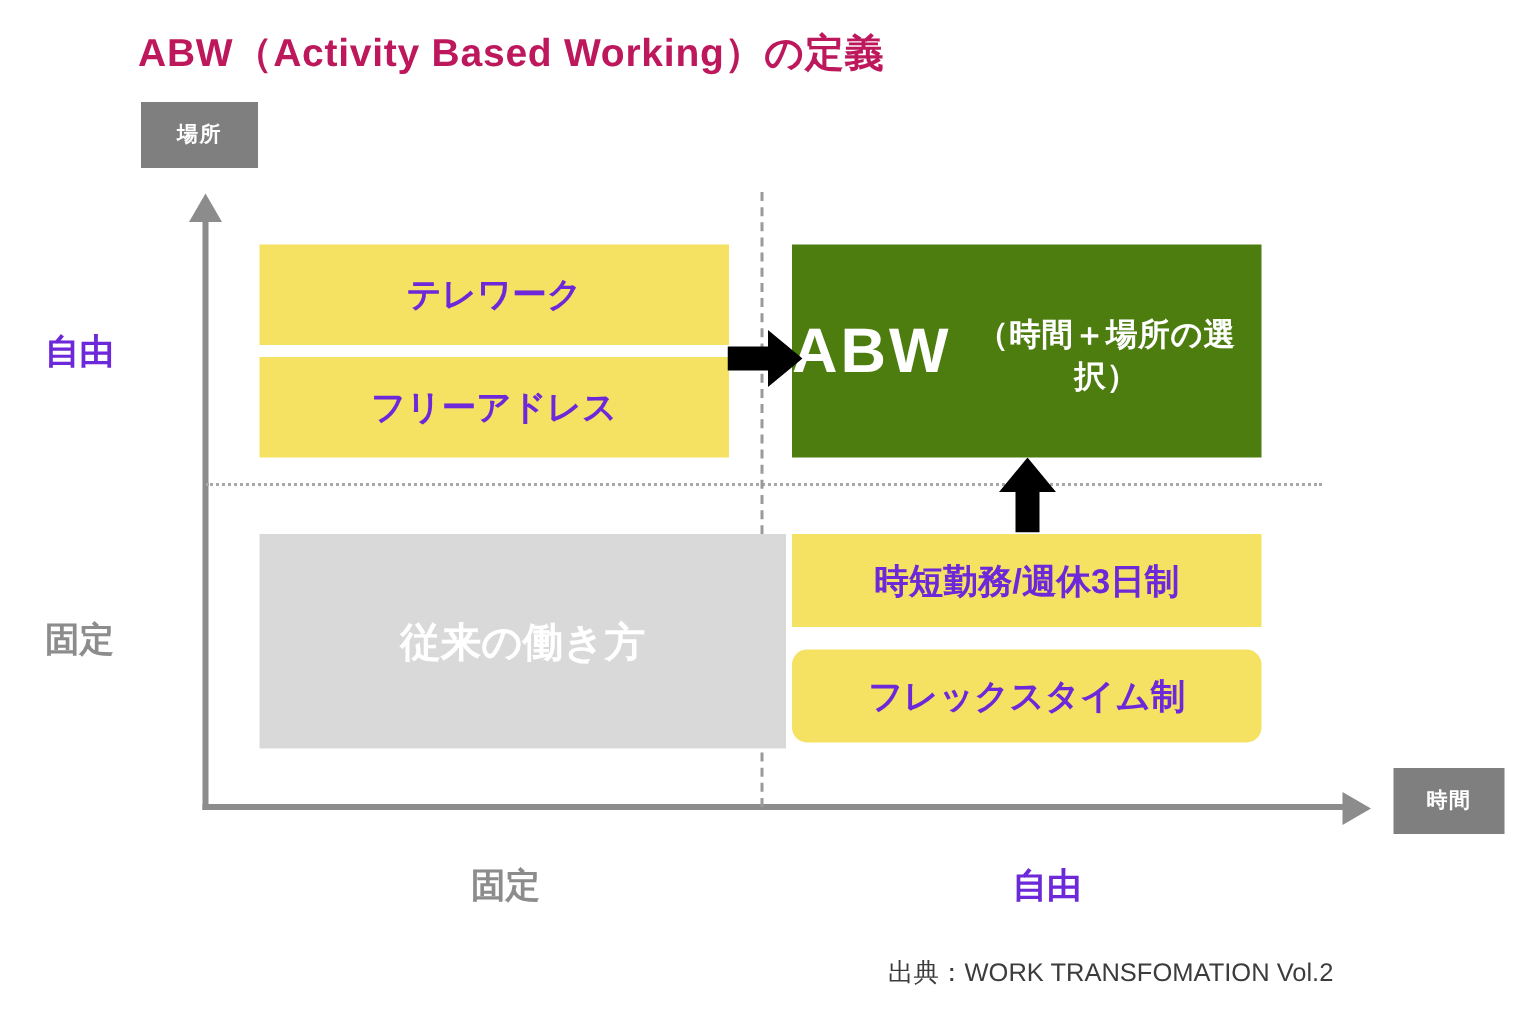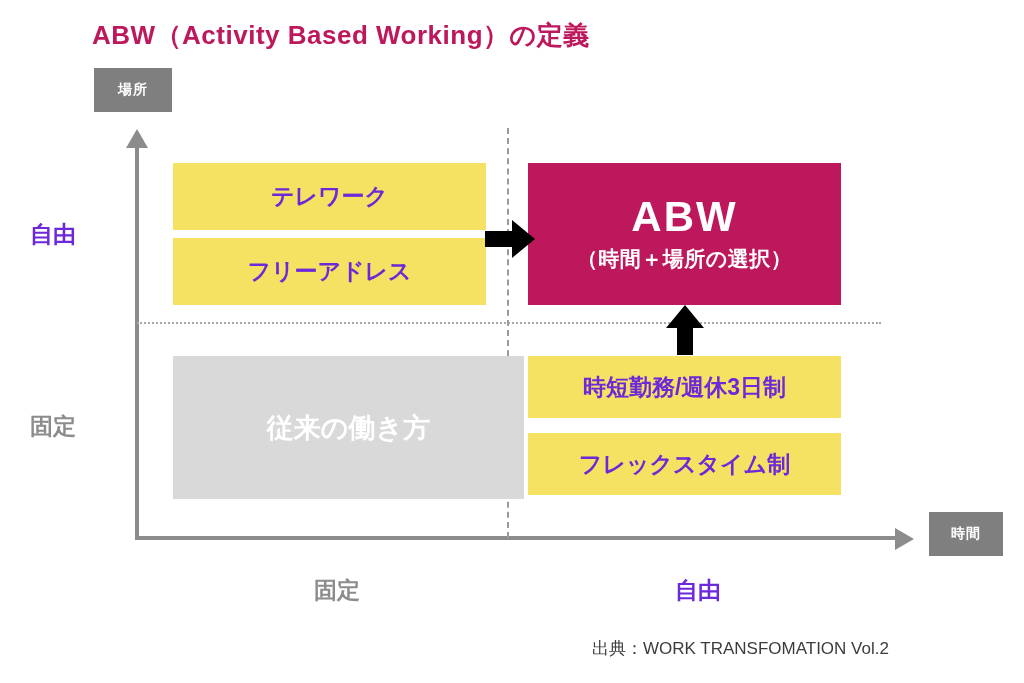--- a/index.html
+++ b/index.html
@@ -142,31 +142,31 @@
     font-size: 23px;
     font-weight: bold;
   }
   .box-gray {
     background: #D9D9D9;
     color: #ffffff;
     font-size: 27px;
     font-weight: bold;
   }
   .box-orange {
-    background: #be185d;
+    background: #4d7c0f;
     color: #ffffff;
-    flex-direction: column;
+    flex-direction: row;
   }
 
   #box-telework      { left: 173px; top: 163px; width: 313px; height: 67px; }
   #box-free-address  { left: 173px; top: 238px; width: 313px; height: 67px; }
   #box-legacy        { left: 173px; top: 356px; width: 351px; height: 143px; }
   #box-abw           { left: 528px; top: 163px; width: 313px; height: 142px; }
   #box-short-hours   { left: 528px; top: 356px; width: 313px; height: 62px; }
-  #box-flextime      { left: 528px; top: 433px; width: 313px; height: 62px; }
+  #box-flextime      { left: 528px; top: 433px; width: 313px; height: 62px; border-radius: 10px; }
 
   #abw-title {
     font-size: 42px;
     font-weight: bold;
     letter-spacing: 2px;
     line-height: 1.05;
   }
   #abw-subtitle {
     font-size: 21px;
     font-weight: bold;

